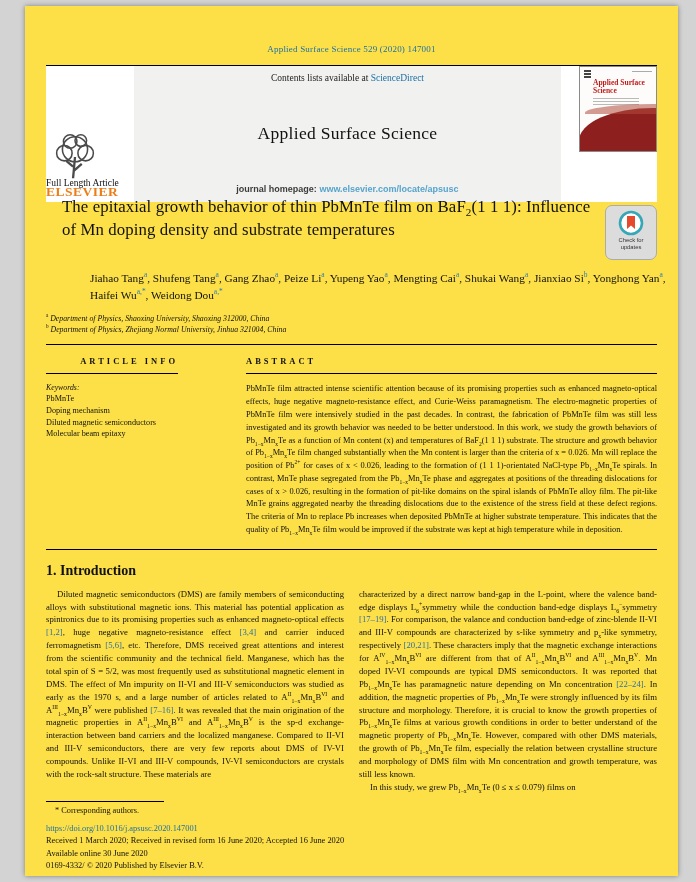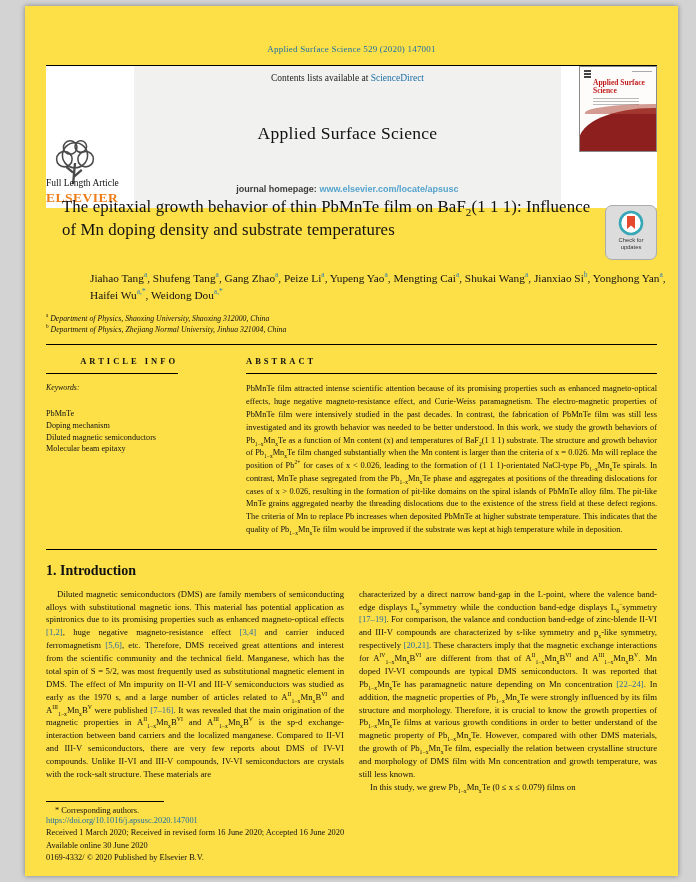--- a/index.html
+++ b/index.html
@@ -25,21 +25,21 @@
     padding-top:38px; letter-spacing:.2px;
   }
   .rule-thin  { border-top:1.4px solid #000; margin-top:11px; }
   .rule-thick { border-top:3.2px solid #000; }
   .rule-mid   { border-top:1.2px solid #000; }
 
   
   .head-band { display:grid; grid-template-columns:88px 1fr 96px; height:88px; }
   .logo-cell { background:#fff; display:flex; flex-direction:column; justify-content:flex-end; padding-bottom:2px; }
   .elsevier-word { color:#ee7d17; font-size:13.5px; font-weight:bold; letter-spacing:.5px; margin-top:-2px; }
-  .band-center { background:#f1f1ef; text-align:center; display:flex; flex-direction:column; justify-content:space-between; padding:7px 4px 14px 4px;gap:40px; }
+  .band-center { background:#f1f1ef; text-align:center; display:flex; flex-direction:column; justify-content:space-between; padding:7px 4px 8px 4px;gap:40px; }
   .contents-line { font-size:9.5px; color:#222; }
   .contents-line .sd { color:#1c6fa5; }
   .band-title { font-size:17.5px; color:#101010; letter-spacing:.3px; }
   .homepage-line { font-family:"Liberation Sans", sans-serif; font-size:9px; font-weight:bold; color:#3c3c3c; }
   .homepage-line .url { color:#56a4cd; font-weight:bold; }
   .cover-cell { background:#fff; display:flex; justify-content:flex-end; }
   .cover {
     width:78px; height:86px; border:1px solid #8a8a8a; position:relative;
     background:#fdfcfb; overflow:hidden; cursor:pointer;
   }
@@ -77,41 +77,41 @@
   .affil sup { font-style:normal; }
 
   
   .ai-rule-top { margin-top:9px; }
   .ai-grid { display:grid; grid-template-columns:176px 1fr; column-gap:24px; padding-top:11px; padding-bottom:12px; }
   .ai-head {
     font-size:8.5px; font-weight:bold; letter-spacing:3px;
     border-bottom:1.4px solid #000; padding-bottom:7px; margin-bottom:9px;
   }
   .ai-left .ai-head { width:132px;text-align:right; }
-  .kw-label { font-size:7.8px; font-style:italic; margin-bottom:16px; }
+  .kw-label { font-size:7.8px; font-style:italic; margin-bottom:1px; }
   .kw { font-size:8.2px; line-height:1.42; }
   .abstract-text { font-size:8.4px; line-height:1.52; text-align:justify; }
 
   
   .section-head { font-size:14px; font-weight:bold; margin-top:13px; }
   .cols { display:flex; gap:15px; margin-top:9px; }
   .col { width:50%; }
   .bodypara { font-size:8.7px; line-height:1.48; text-align:justify; text-indent:11px; }
   .col-right .bodypara:first-child { text-indent:0; }
   .bodypara + .bodypara { margin-top:0; }
   .cite { color:#2e6da4; }
 
   
   .footnote { margin-top:7px; }
   .fn-rule { width:118px; border-top:1px solid #000; margin-bottom:4px; }
   .fn-note { font-size:8.3px; padding-left:9px; }
   .fn-email { font-size:8.3px; padding-left:9px; margin-top:1px; }
   .fn-email .lbl { font-style:italic; }
   .link { color:#1c6fa5; cursor:pointer; }
-  .footer-block { margin-top:0; font-size:8.4px; line-height:1.5; }
+  .footer-block { margin-top:8px; font-size:8.4px; line-height:1.5; }
 </style>
 </head>
 <body>
 
 <div class="page">
   <div class="content">
 
     <div class="journal-ref link">Applied Surface Science 529 (2020) 147001</div>
     <div class="rule-thin"></div>
 

